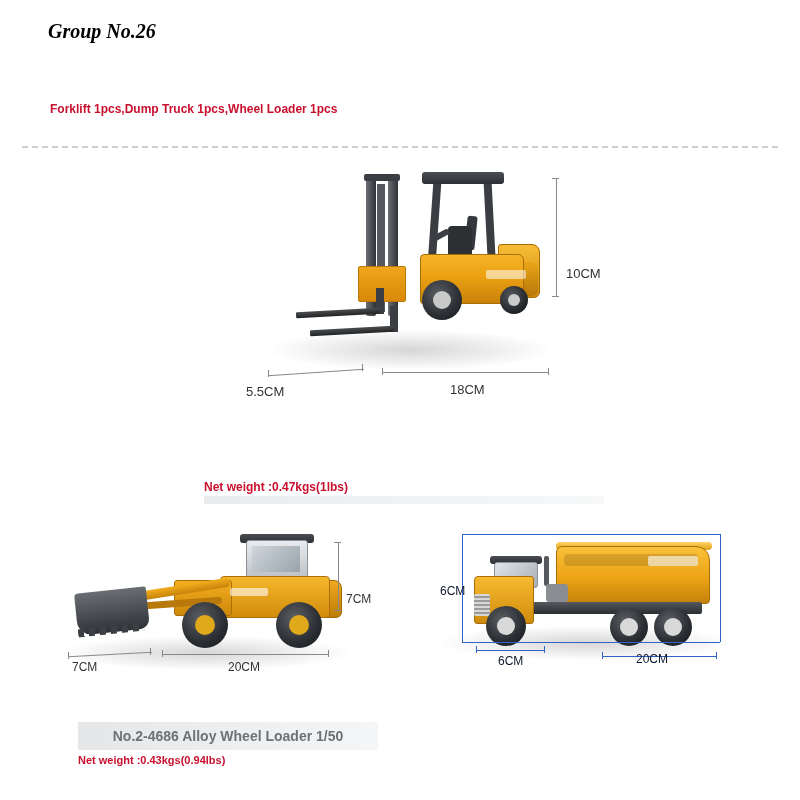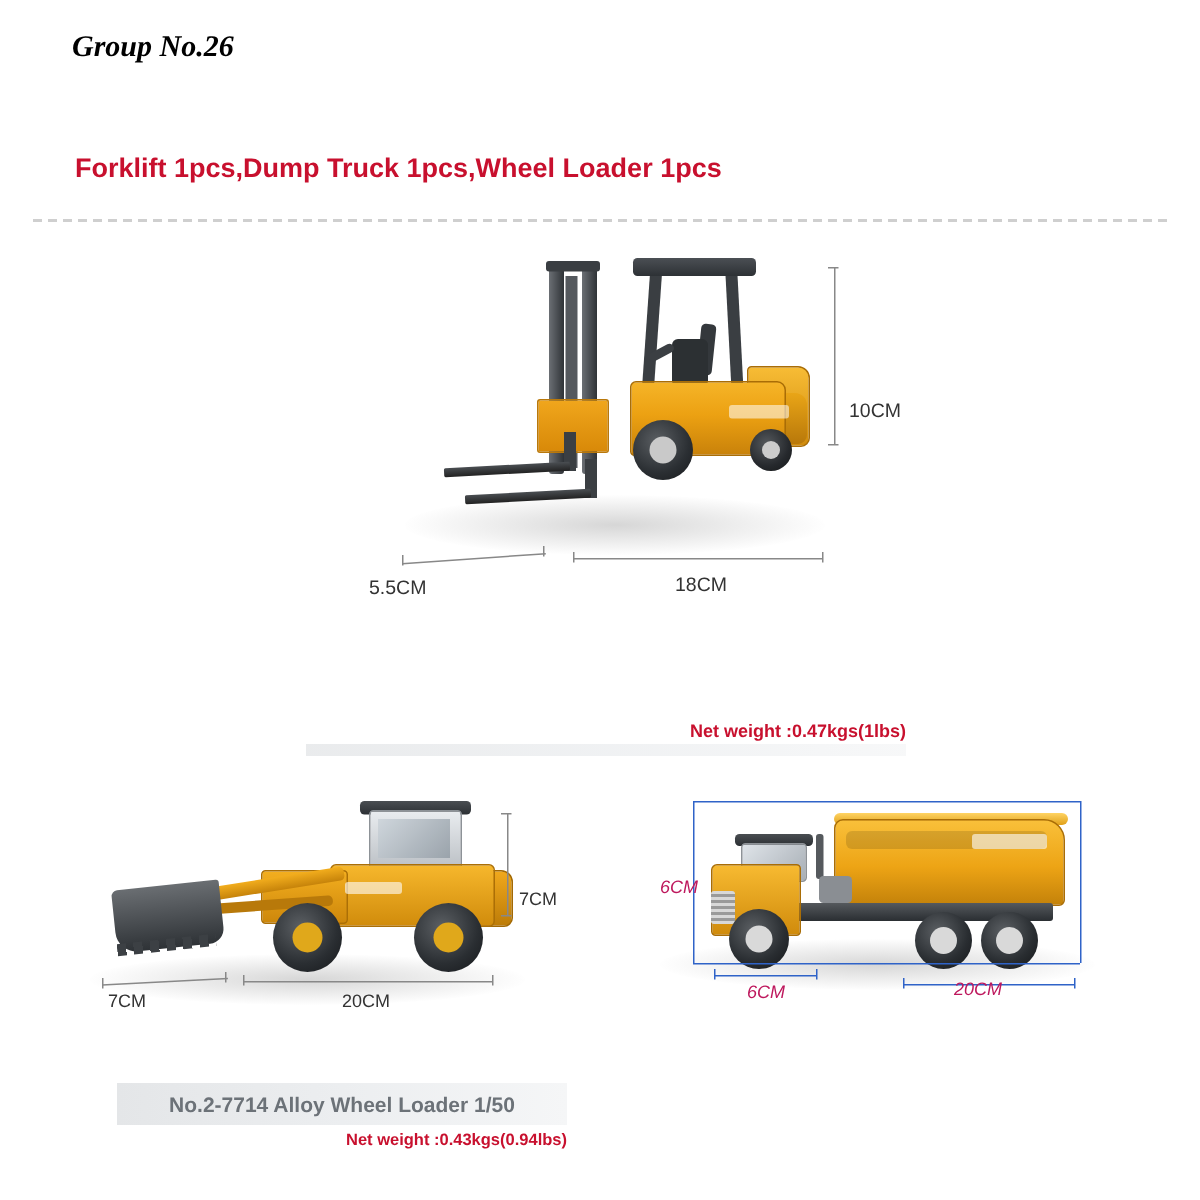--- a/index.html
+++ b/index.html
@@ -47,21 +47,21 @@
       -2px 0 0 #ffffff,
        0 2px 0 #ffffff,
        0 -2px 0 #ffffff,
        3px 3px 0 #c9ced6;
     letter-spacing: -1px;
   }
   .subtitle {
     position: absolute;
     left: 50px;
     top: 102px;
-    font-size: 18px;
+    font-size: 12px;
     font-weight: bold;
     color: #c8102e;
     font-family: "Liberation Sans", sans-serif;
   }
   .divider {
     position: absolute;
     left: 22px;
     top: 146px;
     width: 756px;
     border-top: 2px dashed #cfcfcf;
@@ -73,21 +73,21 @@
   .caption-bar {
     background: linear-gradient(to right, #e4e6e8 0%, #eceef0 50%, #f5f6f7 100%);
     color: #6c7278;
     font-weight: bold;
     text-align: center;
     font-family: "Liberation Sans", sans-serif;
   }
   .netweight {
     color: #c8102e;
     font-weight: bold;
-    text-align: right;
+    text-align: left;
     font-family: "Liberation Sans", sans-serif;
   }
 
   
   .dim-label {
     position: absolute;
     color: #333333;
     font-family: "Liberation Sans", sans-serif;
     white-space: nowrap;
   }
@@ -107,21 +107,21 @@
     width: 0;
     height: 7px;
   }
   .tick-h {
     position: absolute;
     border-top: 1px solid #888;
     height: 0;
     width: 7px;
   }
   .dim-line-blue { border-color: #2f63c8 !important; }
-  .dim-label-blue { color: #be185d; font-style: italic; }
+  .dim-label-blue { color: #0f172a; }
 
   
   .shadow {
     position: absolute;
     background: radial-gradient(ellipse at center, rgba(120,120,120,0.30) 0%, rgba(160,160,160,0.10) 55%, rgba(255,255,255,0) 72%);
     border-radius: 50%;
   }
 
   
   .fk { position: absolute; left: 280px; top: 170px; width: 270px; height: 190px; }
@@ -272,21 +272,21 @@
     <div class="dim-line-h" style="left:162px;top:654px;width:166px;"></div>
     <div class="tick-v" style="left:162px;top:650px;"></div>
     <div class="tick-v" style="left:328px;top:650px;"></div>
     <div class="dim-label" style="left:228px;top:660px;font-size:12px;">20CM</div>
 
     <div class="dim-line-h" style="left:68px;top:654px;width:84px;transform:rotate(-3deg);"></div>
     <div class="tick-v" style="left:68px;top:652px;"></div>
     <div class="tick-v" style="left:150px;top:648px;"></div>
     <div class="dim-label" style="left:72px;top:660px;font-size:12px;">7CM</div>
 
-    <div class="caption-bar" style="position:absolute;left:78px;top:722px;width:300px;height:28px;line-height:28px;font-size:14px;">No.2-7714 Alloy Wheel Loader 1/50</div>
+    <div class="caption-bar" style="position:absolute;left:78px;top:722px;width:300px;height:28px;line-height:28px;font-size:14px;">No.2-4686 Alloy Wheel Loader 1/50</div>
     <div class="netweight" style="position:absolute;left:78px;top:754px;width:300px;font-size:11px;">Net weight :0.43kgs(0.94lbs)</div>
   </div>
 
   <div class="product" style="left:420px;top:0;width:380px;height:800px;">
 
     <div class="shadow" style="left:20px;top:626px;width:290px;height:34px;"></div>
 
     <div class="dt" style="left:40px;top:528px;">
       <div class="dt-bed-lip"></div>
       <div class="dt-bed"></div>

